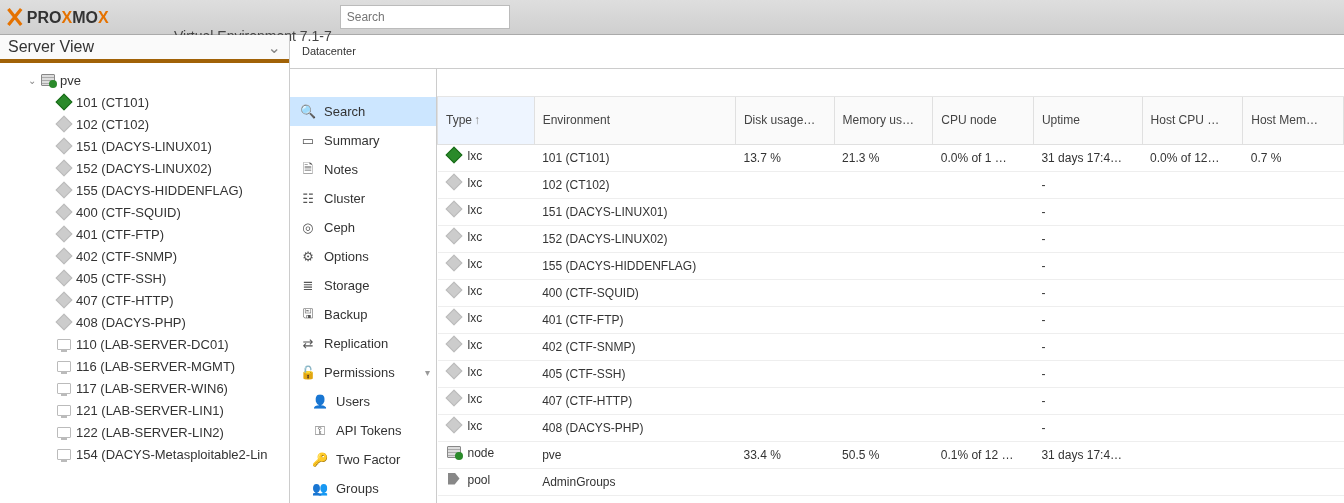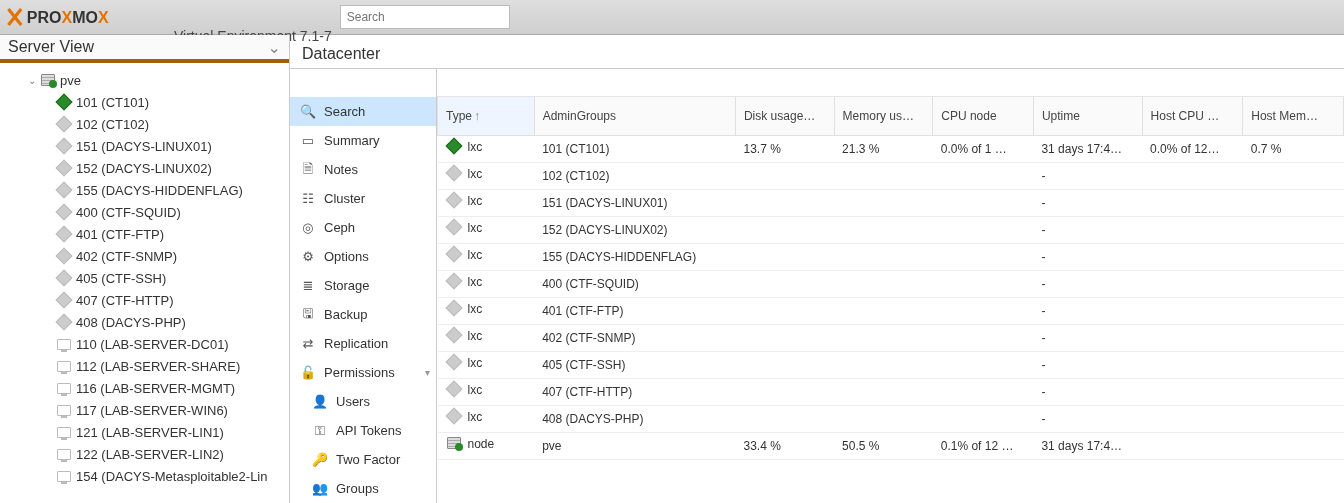--- a/index.html
+++ b/index.html
@@ -23,35 +23,35 @@
 .tree-node .exp { width: 12px; font-size: 10px; color: #888; }
 .tree-node .ico { width: 16px; height: 16px; margin-right: 4px; display: inline-flex; align-items: center; justify-content: center; }
 .ico-cube { width: 12px; height: 12px; background: #ccc; transform: rotate(45deg); border: 1px solid #bbb; }
 .ico-cube.running { background: #2a8a2a; border-color: #1a6a1a; }
 .ico-monitor { width: 14px; height: 11px; border: 1.5px solid #bbb; border-radius: 1px; position: relative; }
 .ico-monitor::after { content:''; position:absolute; bottom:-3px; left:3px; width:6px; height:2px; background:#bbb; }
 .ico-server { width: 14px; height: 12px; border: 1px solid #888; background: repeating-linear-gradient(#ddd, #ddd 2px, #aaa 2px, #aaa 3px); border-radius: 1px; position: relative; }
 .ico-server .ok { position:absolute; right:-3px; bottom:-3px; width:8px; height:8px; background:#2a8a2a; border-radius:50%; }
 
 .centercol { flex: 1; display: flex; flex-direction: column; }
-.crumb { height: 34px; border-bottom: 1px solid #ccc; padding: 10px 12px; font-size: 16px; }
+.crumb { height: 34px; border-bottom: 1px solid #ccc; padding: 10px 12px; font-size: 11px; }
 .centerbody { flex: 1; display: flex; }
 
 .navlist { width: 147px; border-right: 1px solid #ccc; padding-top: 28px; }
 .nav-item { height: 29px; display: flex; align-items: center; padding: 0 10px; cursor: default; position: relative; }
 .nav-item.selected { background: #cce6ff; }
 .nav-item.sub { padding-left: 22px; }
 .nav-item .nico { width: 16px; margin-right: 8px; color: #555; font-size: 13px; display:inline-flex; justify-content:center; }
 .nav-item .sub-chev { position:absolute; right:6px; color:#999; font-size: 10px; }
 
 .resultarea { flex: 1; display: flex; flex-direction: column; }
 .toolbar-space { height: 28px; border-bottom: 1px solid #e5e5e5; }
 .gridwrap { flex: 1; overflow-y: auto; }
 table { width: 100%; border-collapse: collapse; table-layout: fixed; }
-th { text-align: left; font-weight: normal; font-size: 12px; color: #444; padding: 6px 8px; border: 1px solid #e0e0e0; border-top: none; background: #fafafa; height: 38px; white-space: nowrap; overflow: hidden; text-overflow: ellipsis; }
+th { text-align: left; font-weight: normal; font-size: 12px; color: #444; padding: 6px 8px; border: 1px solid #e0e0e0; border-top: none; background: #fafafa; height: 47px; white-space: nowrap; overflow: hidden; text-overflow: ellipsis; }
 th.sorted { background: #eef5ff; }
 th .sortarr { color: #888; margin-left: 2px; }
 td { font-size: 12px; padding: 4px 8px; border-bottom: 1px solid #eee; height: 27px; white-space: nowrap; overflow: hidden; text-overflow: ellipsis; }
 td.typecell { display:flex; align-items:flex-start; gap:6px; }
 td.typecell .tico { width:16px; display:inline-flex; justify-content:center; }
 .ico-tag { width:12px; height:12px; background:#888; clip-path: polygon(0 0, 60% 0, 100% 50%, 60% 100%, 0 100%); }
 
 .col-type { width: 96px; }
 .col-desc { width: 200px; }
 .col-disk { width: 98px; }
@@ -163,26 +163,20 @@
             <span class="ico">
               <span class="ico-cube"></span>
             </span>
             <span>408 (DACYS-PHP)</span>
           </div>
           <div class="tree-node lvl1">
             <span class="ico">
               <span class="ico-monitor"></span>
             </span>
             <span>110 (LAB-SERVER-DC01)</span>
-          </div>
-          <div class="tree-node lvl1">
-            <span class="ico">
-              <span class="ico-monitor"></span>
-            </span>
-            <span>112 (LAB-SERVER-SHARE)</span>
           </div>
           <div class="tree-node lvl1">
             <span class="ico">
               <span class="ico-monitor"></span>
             </span>
             <span>116 (LAB-SERVER-MGMT)</span>
           </div>
           <div class="tree-node lvl1">
             <span class="ico">
               <span class="ico-monitor"></span>
@@ -285,21 +279,21 @@
                 <col class="col-disk">
                 <col class="col-mem">
                 <col class="col-cpu">
                 <col class="col-uptime">
                 <col class="col-hcpu">
                 <col class="col-hmem">
             </colgroup>
             <thead>
                 <tr>
               <th class="sorted"><span>Type</span><span class="sortarr">↑</span></th>
-              <th>AdminGroups</th>
+              <th>Environment</th>
               <th>Disk usage…</th>
               <th>Memory us…</th>
               <th>CPU node</th>
               <th>Uptime</th>
               <th>Host CPU …</th>
               <th>Host Mem…</th>
             </tr>
               </thead>
             <tbody id="gridbody">
                 <tr>
@@ -477,19 +471,34 @@
                     <span>node</span>
                   </td>
                   <td>pve</td>
                   <td>33.4 %</td>
                   <td>50.5 %</td>
                   <td>0.1% of 12 …</td>
                   <td>31 days 17:4…</td>
                   <td></td>
                   <td></td>
                 </tr>
+                <tr>
+                  <td class="typecell">
+                    <span class="tico">
+                      <span class="ico-tag"></span>
+                    </span>
+                    <span>pool</span>
+                  </td>
+                  <td>AdminGroups</td>
+                  <td></td>
+                  <td></td>
+                  <td></td>
+                  <td></td>
+                  <td></td>
+                  <td></td>
+                </tr>
               </tbody>
           </table>
         </div>
       </div>
     </div>
   </div>
 </div>
 
 </body></html>

